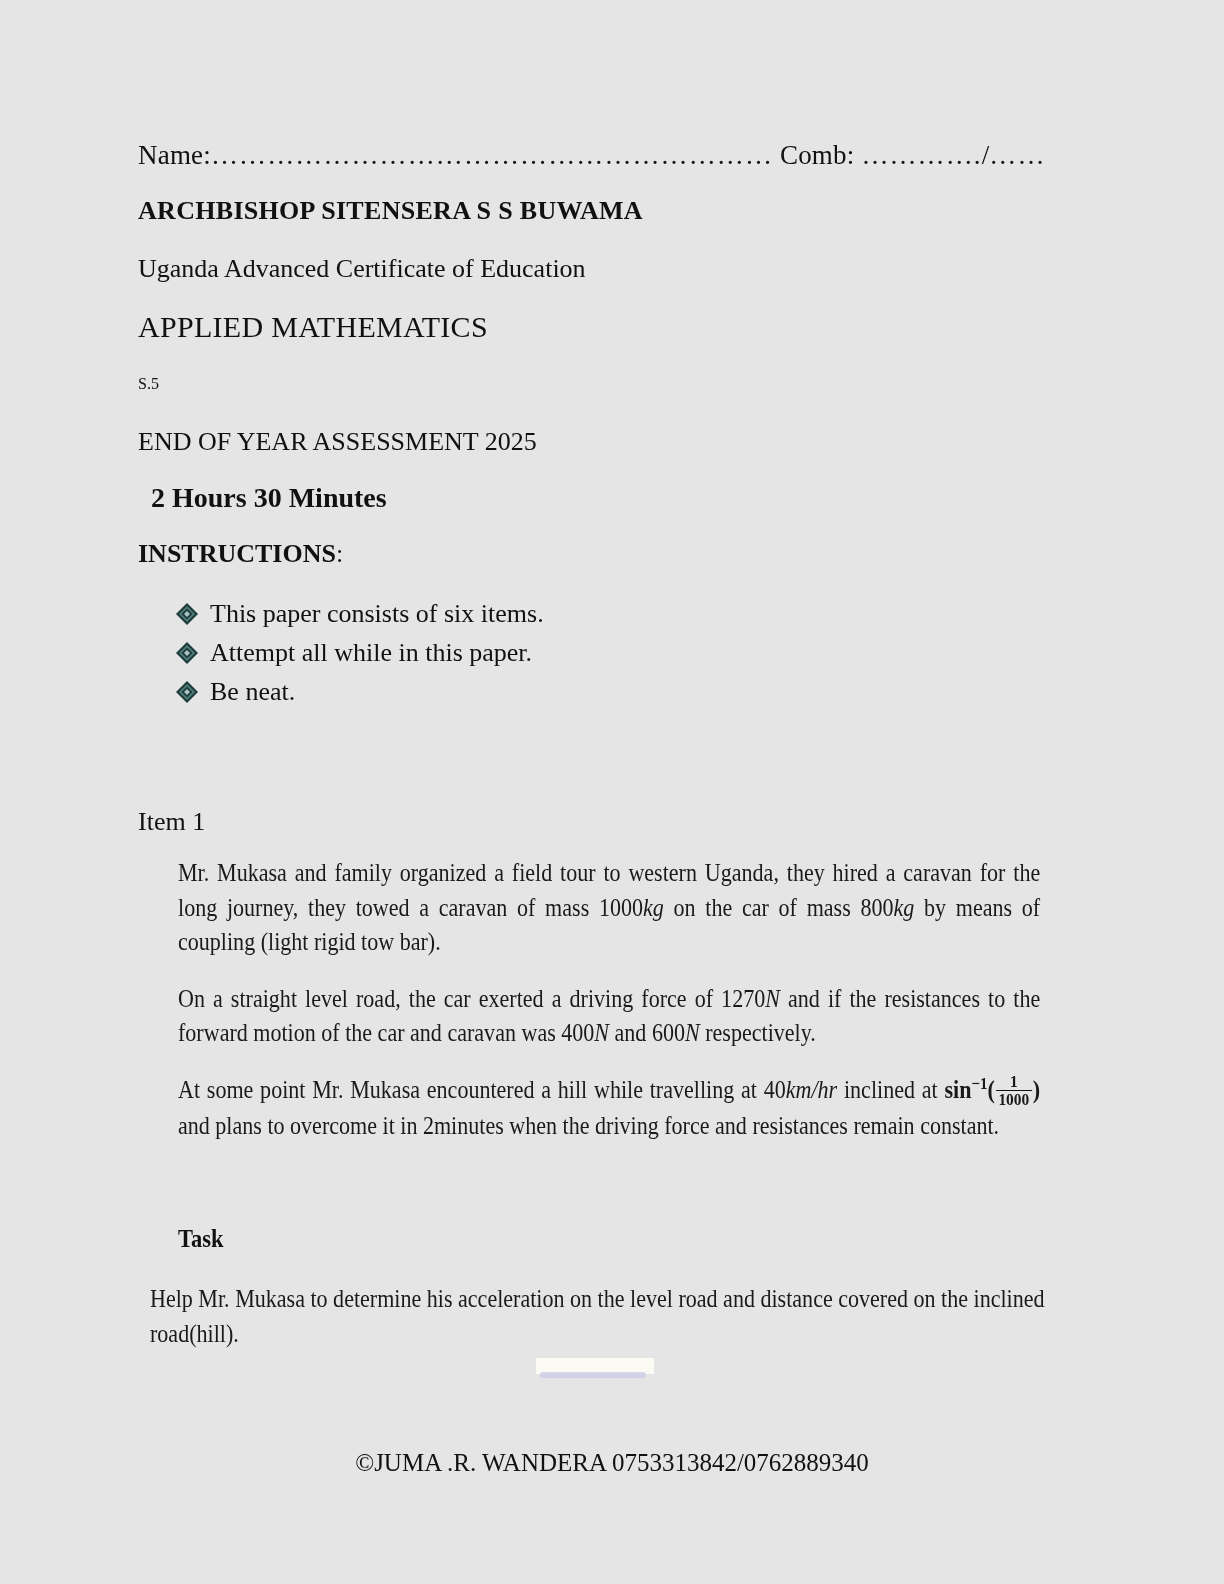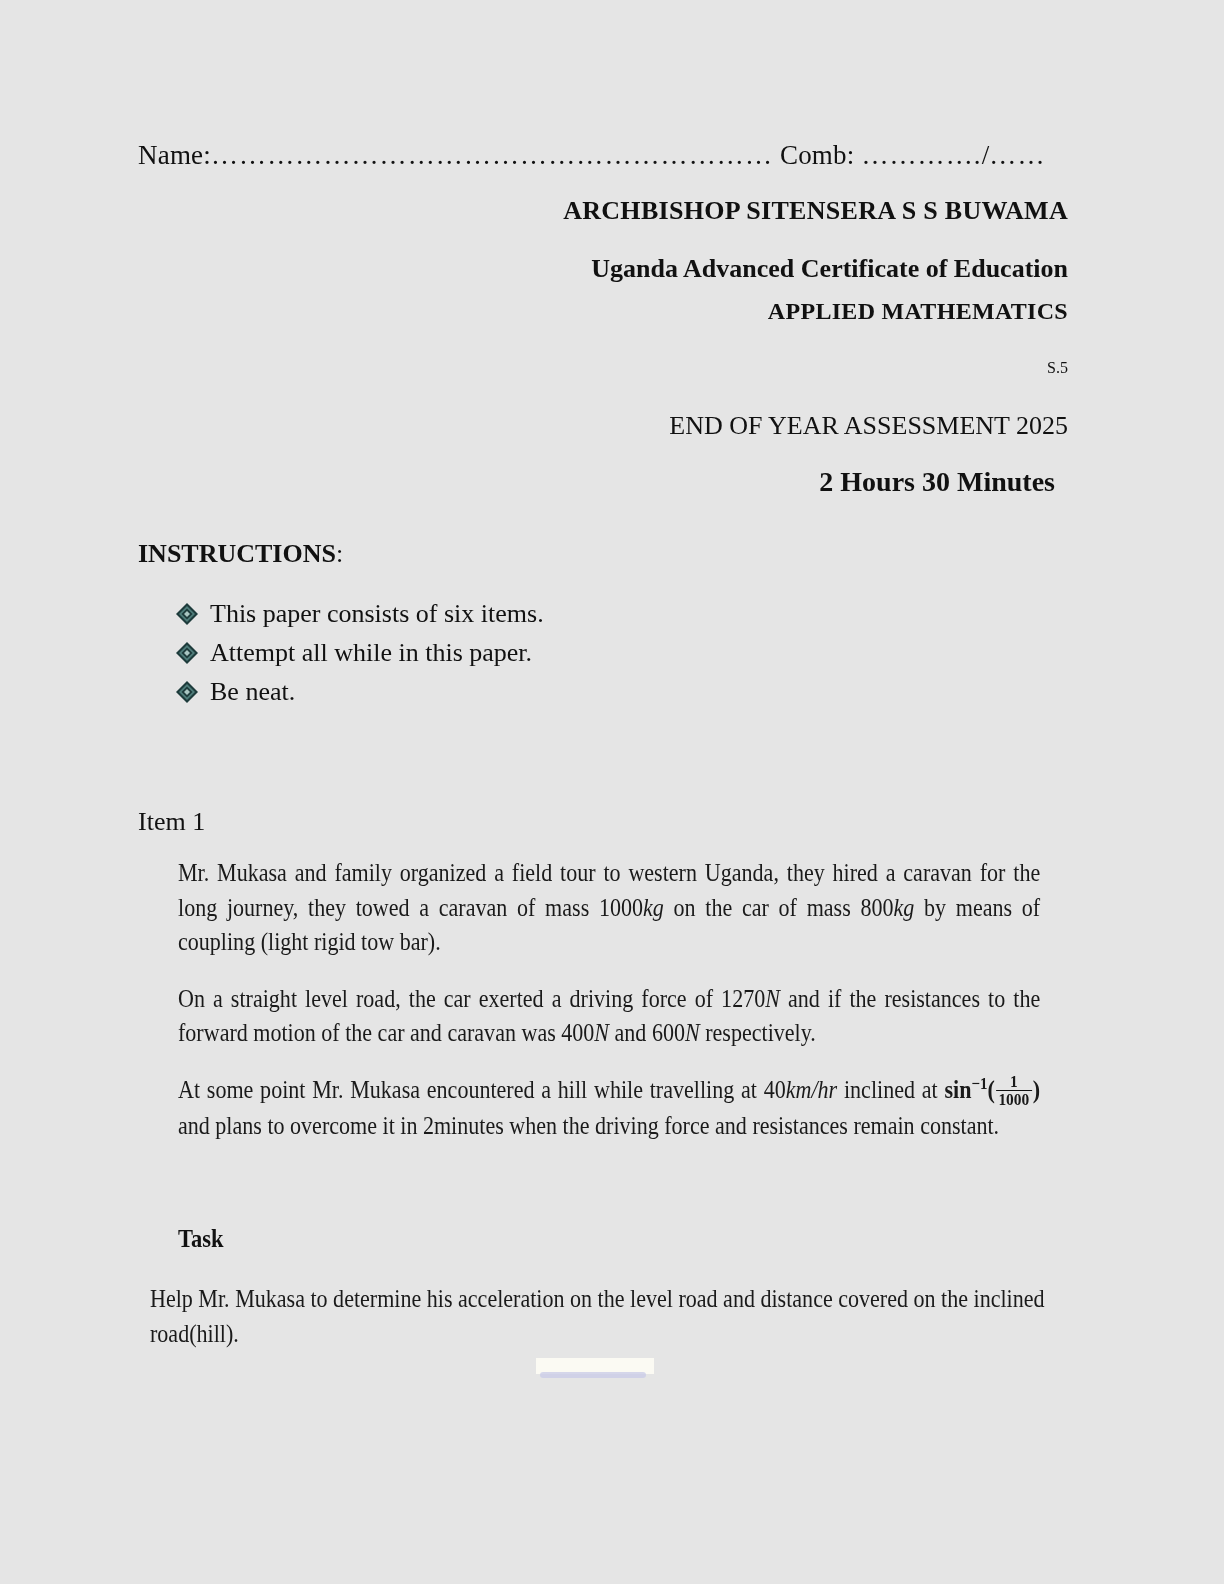--- a/index.html
+++ b/index.html
@@ -31,38 +31,38 @@
   .namebar .dots-long { letter-spacing: 1.1px; }
   .namebar .dots-mid  { letter-spacing: 1.1px; }
   .namebar .dots-short{ letter-spacing: 1.1px; }
 
   
   .headblock {
     position: absolute;
     left: 138px;
     top: 196px;
     width: 930px;
-    text-align: right;
+    text-align: left;
   }
   .h-school {
     font-size: 26px;
     font-weight: bold;
     letter-spacing: 0.3px;
     margin: 0 0 28px 0;
     line-height: 30px;
   }
   .h-board {
     font-size: 26px;
-    font-weight: bold;
-    margin: 0 0 12px 0;
+    font-weight: normal;
+    margin: 0 0 28px 0;
     line-height: 30px;
   }
   .h-subject {
-    font-size: 24px;
-    font-weight: bold;
+    font-size: 30px;
+    font-weight: normal;
     letter-spacing: 0.3px;
     margin: 0 0 27px 0;
     line-height: 30px;
   }
   .h-class {
     font-size: 16px;
     font-weight: normal;
     margin: 0 0 28px 0;
     line-height: 30px;
   }
@@ -313,14 +313,15 @@
 
   <div class="task-head">Task</div>
 
   <div class="task-body">
     <p>Help Mr. Mukasa to determine his acceleration on the level road and distance covered on the inclined road(hill).</p>
   </div>
 
   <div class="artifact-glow"></div>
   <div class="artifact-bar"></div>
 
+  <div class="footer">©JUMA .R. WANDERA 0753313842/0762889340</div>
 
 </div>
 
 </body></html>

